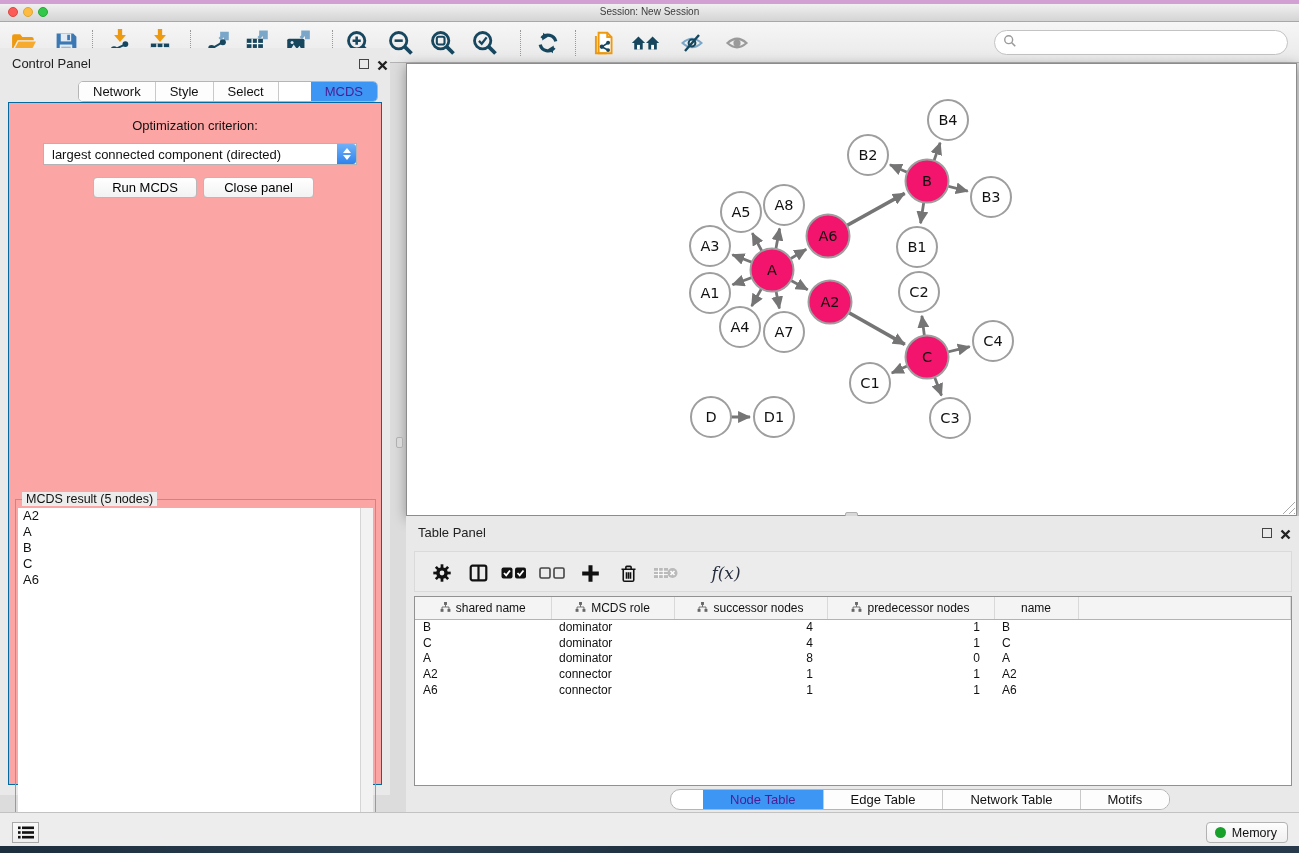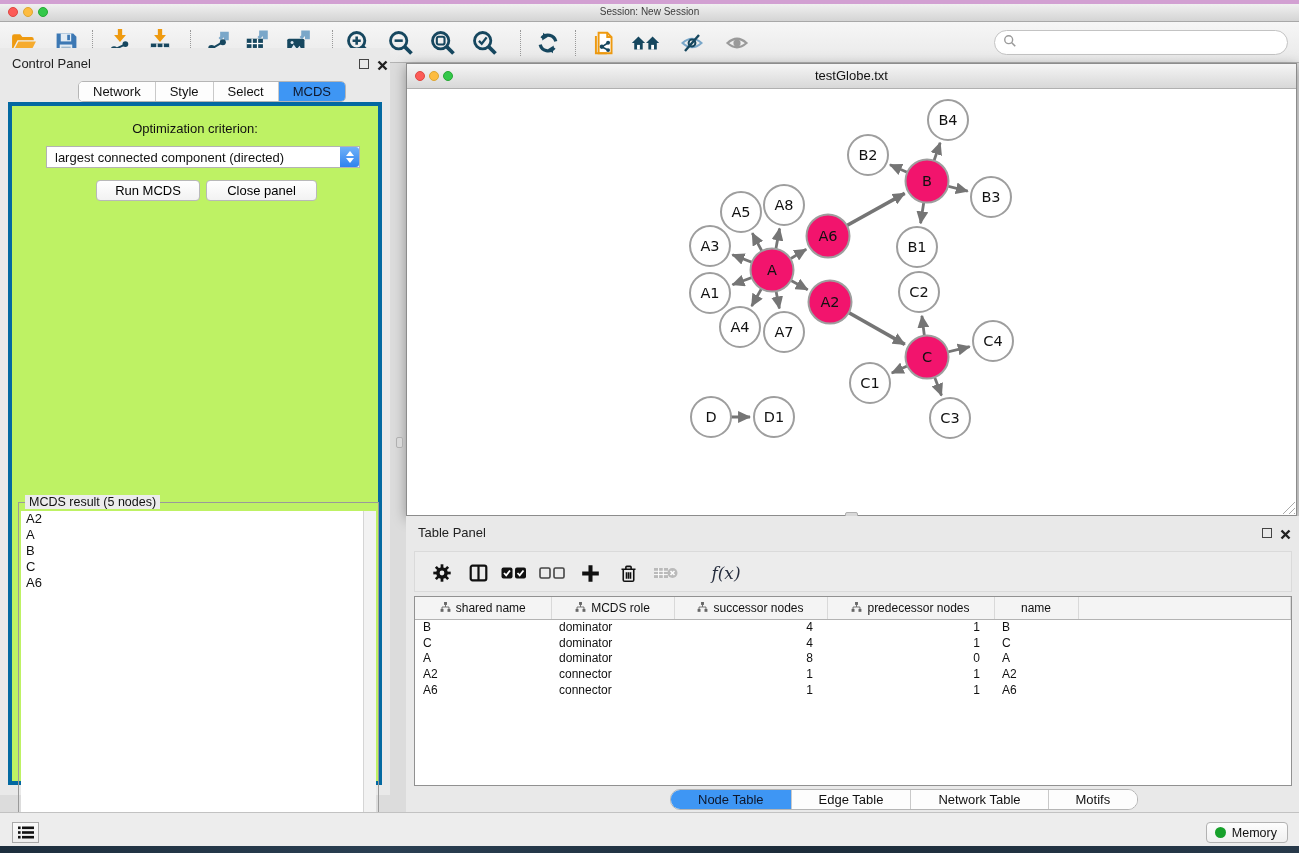--- a/index.html
+++ b/index.html
@@ -28,22 +28,22 @@
   
   #control-panel { position:absolute; left:0; top:48px; width:390px; height:747px; background:#e9e9e9; }
   #cp-title { position:absolute; left:12px; top:8px; font-size:13px; color:#222; }
   .panel-float { position:absolute; width:10px; height:10px; border:1.5px solid #444; cursor:pointer; }
   .panel-close { position:absolute; width:11px; height:11px; cursor:pointer; }
   #cp-float { left:359px; top:11px; }  #cp-close { left:377px; top:11px; }
   .seg-tabs { position:absolute; display:flex; height:21px; border:1px solid #b5b5b5; border-radius:5px; overflow:hidden; background:#fff; }
   #cp-tabs { left:78px; top:33px; }
   .seg { padding:0 14px; display:flex; align-items:center; font-size:13px; background:#fdfdfd; border-right:1px solid #c9c9c9; cursor:pointer; color:#111; }
   .seg:last-child { border-right:none; }
-  .seg.active { background:#3e96f4; color:#0f172a; }
-  #cp-body { position:absolute; left:8px; top:54px; width:374px; height:683px; border:4px solid #0369a1; background:#bef264; }
+  .seg.active { background:#3e96f4; color:#4c1d95;margin-left:32px; }
+  #cp-body { position:absolute; left:8px; top:54px; width:374px; height:683px; border:1px solid #0369a1; background:#fca5a5; }
   #opt-label { position:absolute; left:0; right:0; top:15px; text-align:center; font-size:13px; }
   #opt-select { position:absolute; left:34px; top:40px; width:314px; height:22px; background:#fff; border:1px solid #b3b3b3;
     border-radius:0; display:flex; align-items:center; cursor:pointer; }
   #opt-select .val { flex:1; padding-left:8px; font-size:13px; white-space:nowrap; overflow:hidden; }
   #opt-stepper { width:19px; height:20px; border-radius:0 3px 3px 0; background:linear-gradient(#6fb1f8,#2f82ee);
     display:flex; flex-direction:column; align-items:center; justify-content:center; gap:2px; }
   .chev-up { width:0; height:0; border-left:4px solid transparent; border-right:4px solid transparent; border-bottom:5px solid #fff; }
   .chev-dn { width:0; height:0; border-left:4px solid transparent; border-right:4px solid transparent; border-top:5px solid #fff; }
   .cp-btn { position:absolute; top:74px; height:21px; background:linear-gradient(#ffffff,#f2f2f2); border:1px solid #b9b9b9;
     border-radius:4px; font-size:13px; font-family:"Liberation Sans",sans-serif; cursor:pointer; padding:0 12px; }
@@ -306,26 +306,20 @@
             <div class="mcds-item">B</div>
             <div class="mcds-item">C</div>
             <div class="mcds-item">A6</div>
           </div>
         <div id="mcds-scroll"></div>
       </div>
     </div>
   </div>
 
   <div id="network-window">
-    <div id="nw-titlebar">
-      <span class="nwlight" id="nw-red"></span>
-      <span class="nwlight" id="nw-yel"></span>
-      <span class="nwlight" id="nw-grn"></span>
-      <div id="nw-title">testGlobe.txt</div>
-    </div>
     <div id="graph-canvas">
       <svg id="graph-svg" viewBox="0 0 889 426" preserveAspectRatio="xMinYMin">
         <defs>
           <marker id="arrw" viewBox="0 0 12 11" refX="11" refY="5.5" markerWidth="13" markerHeight="12" markerUnits="userSpaceOnUse" orient="auto">
             <path d="M0 0 L12 5.5 L0 11 Z" fill="#757575"></path>
           </marker>
         </defs>
         <g id="edge-layer">
             <line x1="365" y1="181" x2="345.3" y2="144.2" stroke="#757575" stroke-width="2.8" marker-end="url(#arrw)"></line>
             <line x1="365" y1="181" x2="372.6" y2="139.6" stroke="#757575" stroke-width="2.8" marker-end="url(#arrw)"></line>

